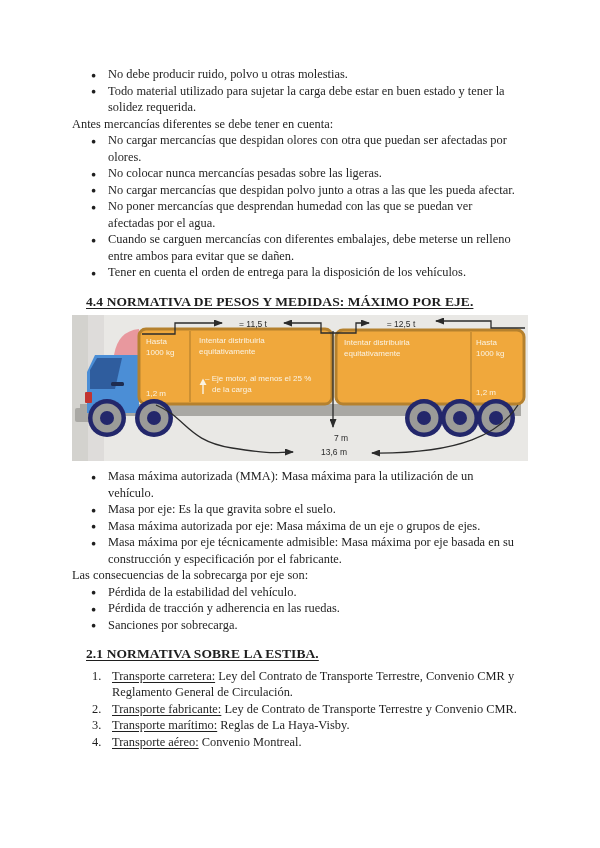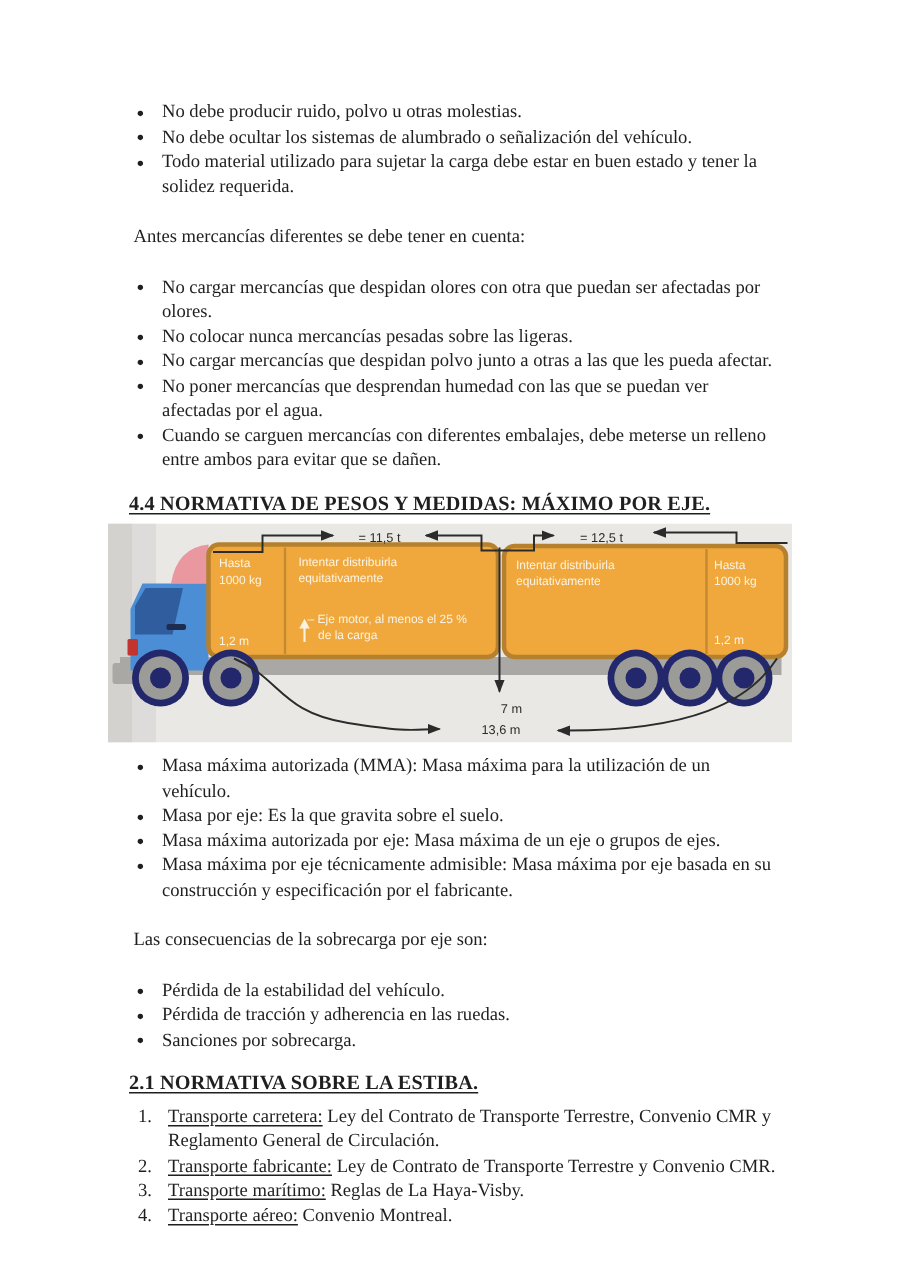--- a/index.html
+++ b/index.html
@@ -1,21 +1,21 @@
 <!DOCTYPE html>
 <html><head>
 <meta charset="utf-8">
 <style>
   html,body{margin:0;padding:0;}
   body{
     width:600px;height:848px;background:#ffffff;overflow:hidden;
     font-family:"Liberation Serif", serif;color:#1f1f1f;
   }
   .page{padding:66px 80px 0 72px;font-size:12.4px;line-height:16.5px;}
-  p{margin:17px;}
+  p{margin:0;}
   ul.bullets{margin:0;padding:0;list-style:none;}
   ul.bullets li{position:relative;padding-left:36px;}
   ul.bullets li::before{
     content:"\25CF";position:absolute;left:19px;top:0.5px;font-size:8.5px;color:#1f1f1f;
   }
   h2{
     font-size:13.5px;font-weight:bold;margin:13px 0 5px 14px;
     text-decoration:underline;text-underline-offset:2px;letter-spacing:0.1px;
   }
   figure.diagram{margin:3px 0 7px 0;width:456px;height:146px;}
@@ -26,32 +26,32 @@
   .boxtext text{font:8px "Liberation Sans", sans-serif;}
   .dimtext text{font:8.5px "Liberation Sans", sans-serif;}
 </style>
 </head>
 <body>
 
 <div class="page">
 
   <ul class="bullets">
     <li>No debe producir ruido, polvo u otras molestias.</li>
-    <li>No debe ocultar los sistemas de alumbrado o señalización del vehículo.</li>
     <li>Todo material utilizado para sujetar la carga debe estar en buen estado y tener la solidez requerida.</li>
   </ul>
 
   <p>Antes mercancías diferentes se debe tener en cuenta:</p>
 
   <ul class="bullets">
     <li>No cargar mercancías que despidan olores con otra que puedan ser afectadas por olores.</li>
     <li>No colocar nunca mercancías pesadas sobre las ligeras.</li>
     <li>No cargar mercancías que despidan polvo junto a otras a las que les pueda afectar.</li>
     <li>No poner mercancías que desprendan humedad con las que se puedan ver afectadas por el agua.</li>
     <li>Cuando se carguen mercancías con diferentes embalajes, debe meterse un relleno entre ambos para evitar que se dañen.</li>
+    <li>Tener en cuenta el orden de entrega para la disposición de los vehículos.</li>
   </ul>
 
   <h2>4.4 NORMATIVA DE PESOS Y MEDIDAS: MÁXIMO POR EJE.</h2>
 
   <figure class="diagram">
     <svg viewBox="0 0 456 146" width="456" height="146">
       <defs>
         <marker id="ah" markerUnits="userSpaceOnUse" markerWidth="9" markerHeight="7" refX="8" refY="3.5" orient="auto-start-reverse">
           <path d="M0,0 L9,3.5 L0,7 Z" fill="#2b2b2b"></path>
         </marker>

